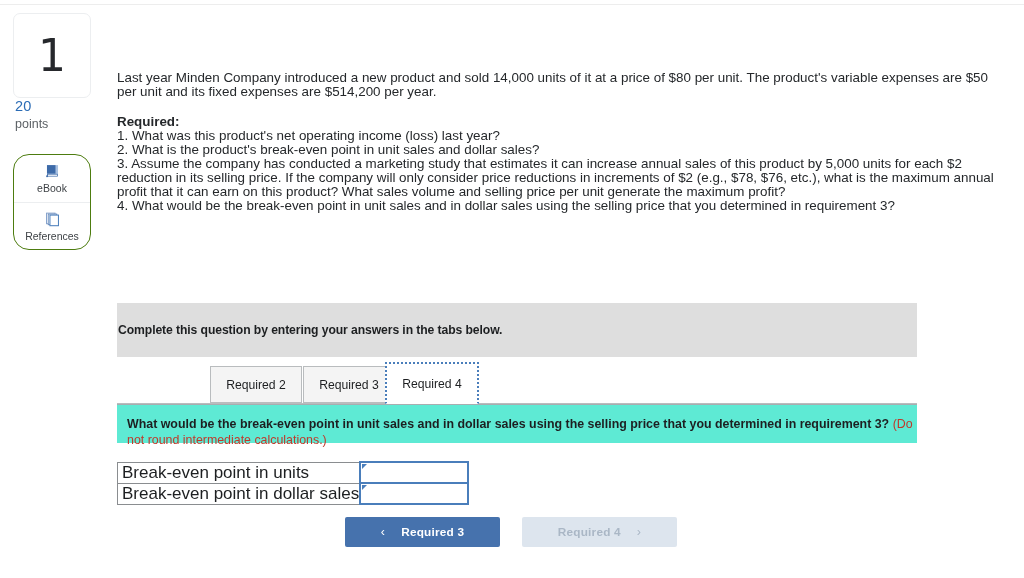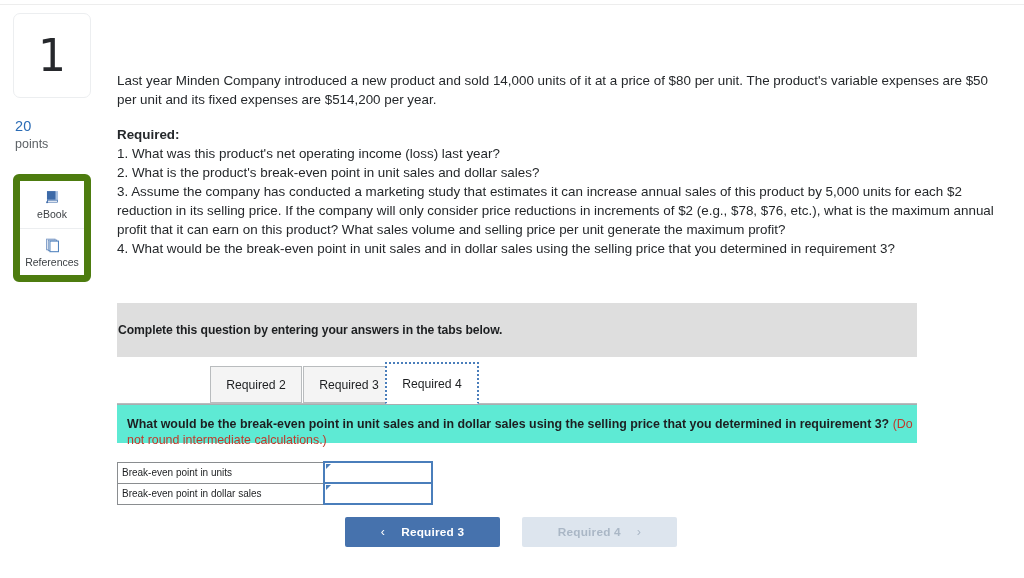--- a/index.html
+++ b/index.html
@@ -34,40 +34,39 @@
     display: flex; align-items: center; justify-content: center;
   }
   .qnum {
     font-size: 44px;
     font-weight: 400;
     color: #26282c;
     line-height: 1;
     font-family: "DejaVu Sans", sans-serif;
   }
   .points-wrap {
-    margin-top: 20px;
     padding-left: 2px;
   }
   .points-value {
     font-size: 14.5px;
     color: #2b6cb5;
     line-height: 1.15;
     letter-spacing: .2px;
   }
   .points-label {
     font-size: 12.5px;
     color: #5c6165;
     line-height: 1.3;
     margin-top: 1px;
   }
   .tool-box {
     margin-top: 22px;
     width: 78px;
-    border: 7px solid #4d7c0f;
-    border-radius: 6px;
+    border: 1px solid #4d7c0f;
+    border-radius: 16px;
     background: #fff;
     overflow: hidden;
     text-align: center;
   }
   .tool-item {
     height: 47px;
     display: flex; flex-direction: column;
     align-items: center; justify-content: center;
     gap: 3px;
     cursor: pointer;
@@ -82,21 +81,21 @@
 
   
   .main {
     position: absolute;
     left: 117px; top: 71px;
     width: 900px;
   }
   .prompt {
     font-size: 13.4px;
     color: #25282b;
-    line-height: 19px;
+    line-height: 14px;
     width: 884px;
   }
   .prompt p { margin: 0; }
   .prompt .gap { height: 16px; }
   .req-head { font-weight: bold; }
 
   
   .instr-bar {
     position: absolute;
     left: 117px; top: 303px;
@@ -173,21 +172,21 @@
     border-collapse: collapse;
   }
   .ans-table td {
     border: 1px solid #8a8d90;
     height: 21px;
     padding: 0;
     background: #fff;
   }
   .ans-label {
     width: 206px;
-    font-size: 10px;
+    font-size: 17px;
     color: #1d1f21;
     padding-left: 4px !important;
     white-space: nowrap;
   }
   .ans-cell {
     width: 108px;
     position: relative;
     border: 2px solid #4a7ebb !important;
   }
   .ans-input {

